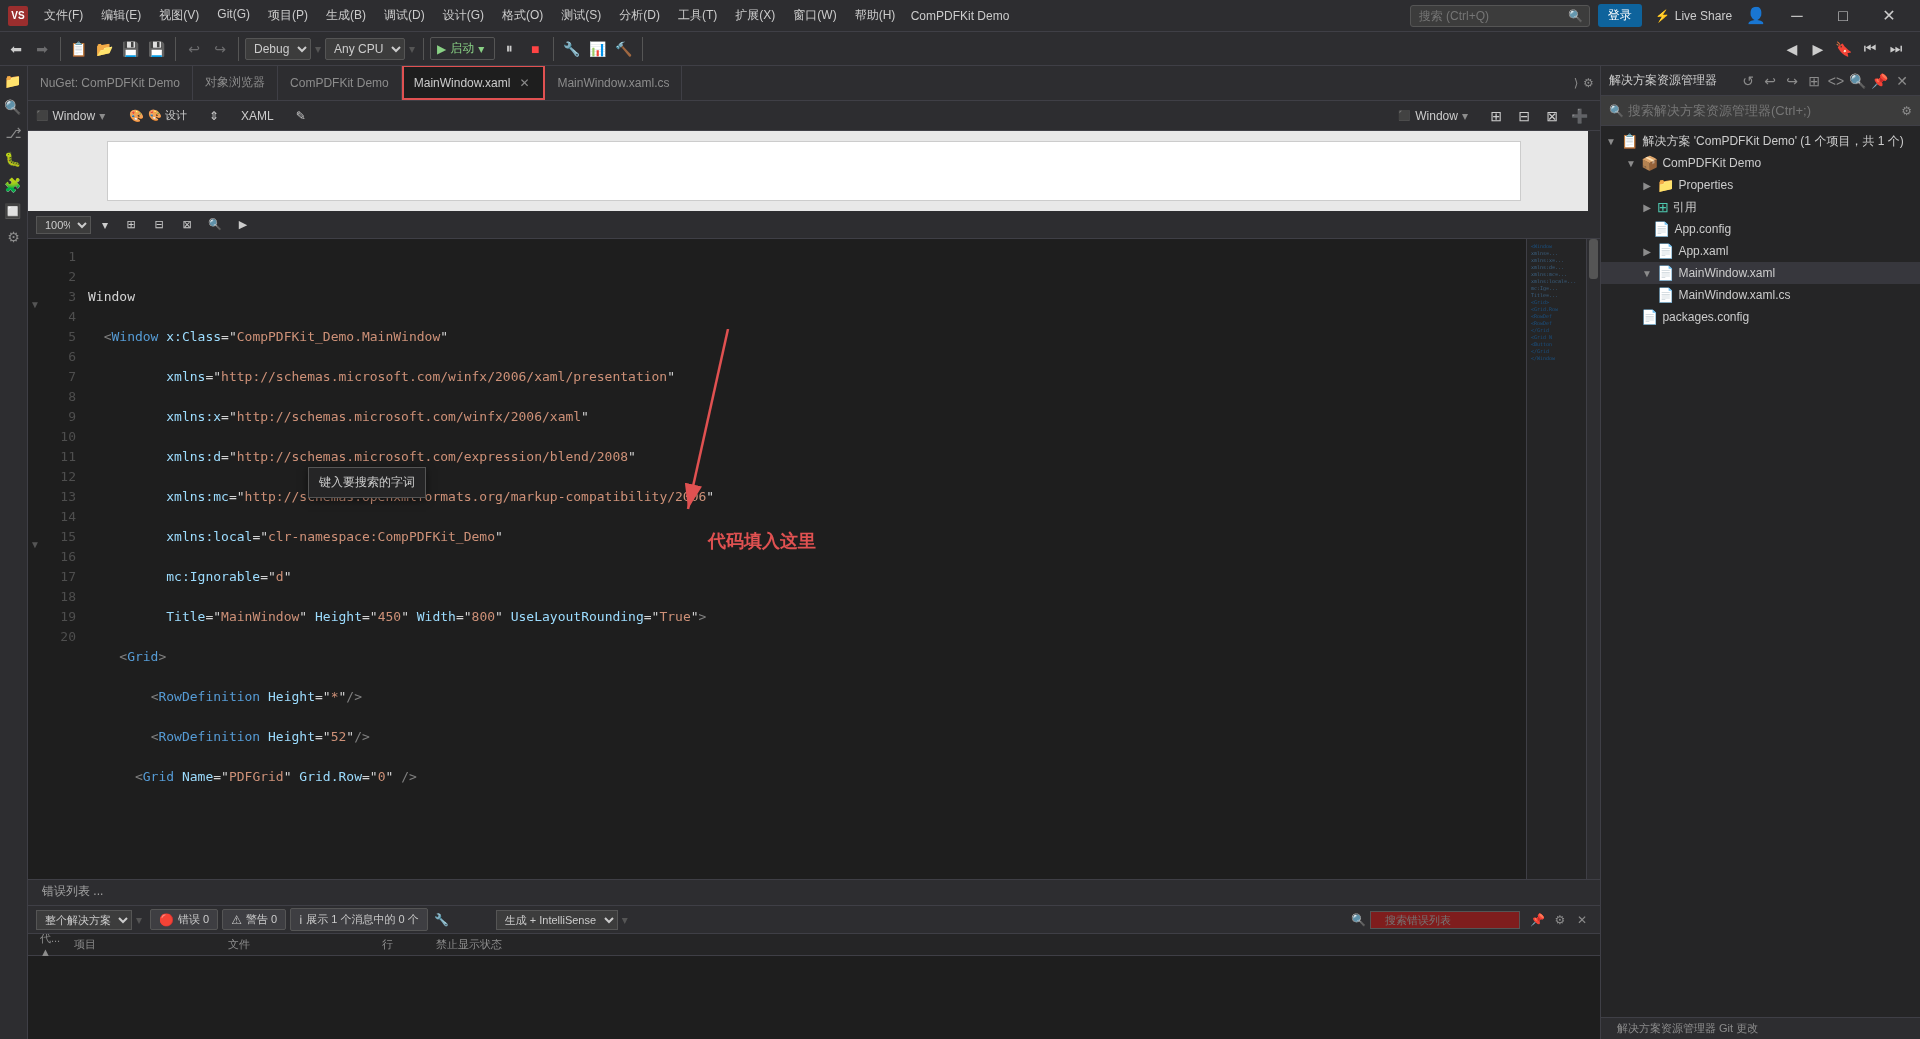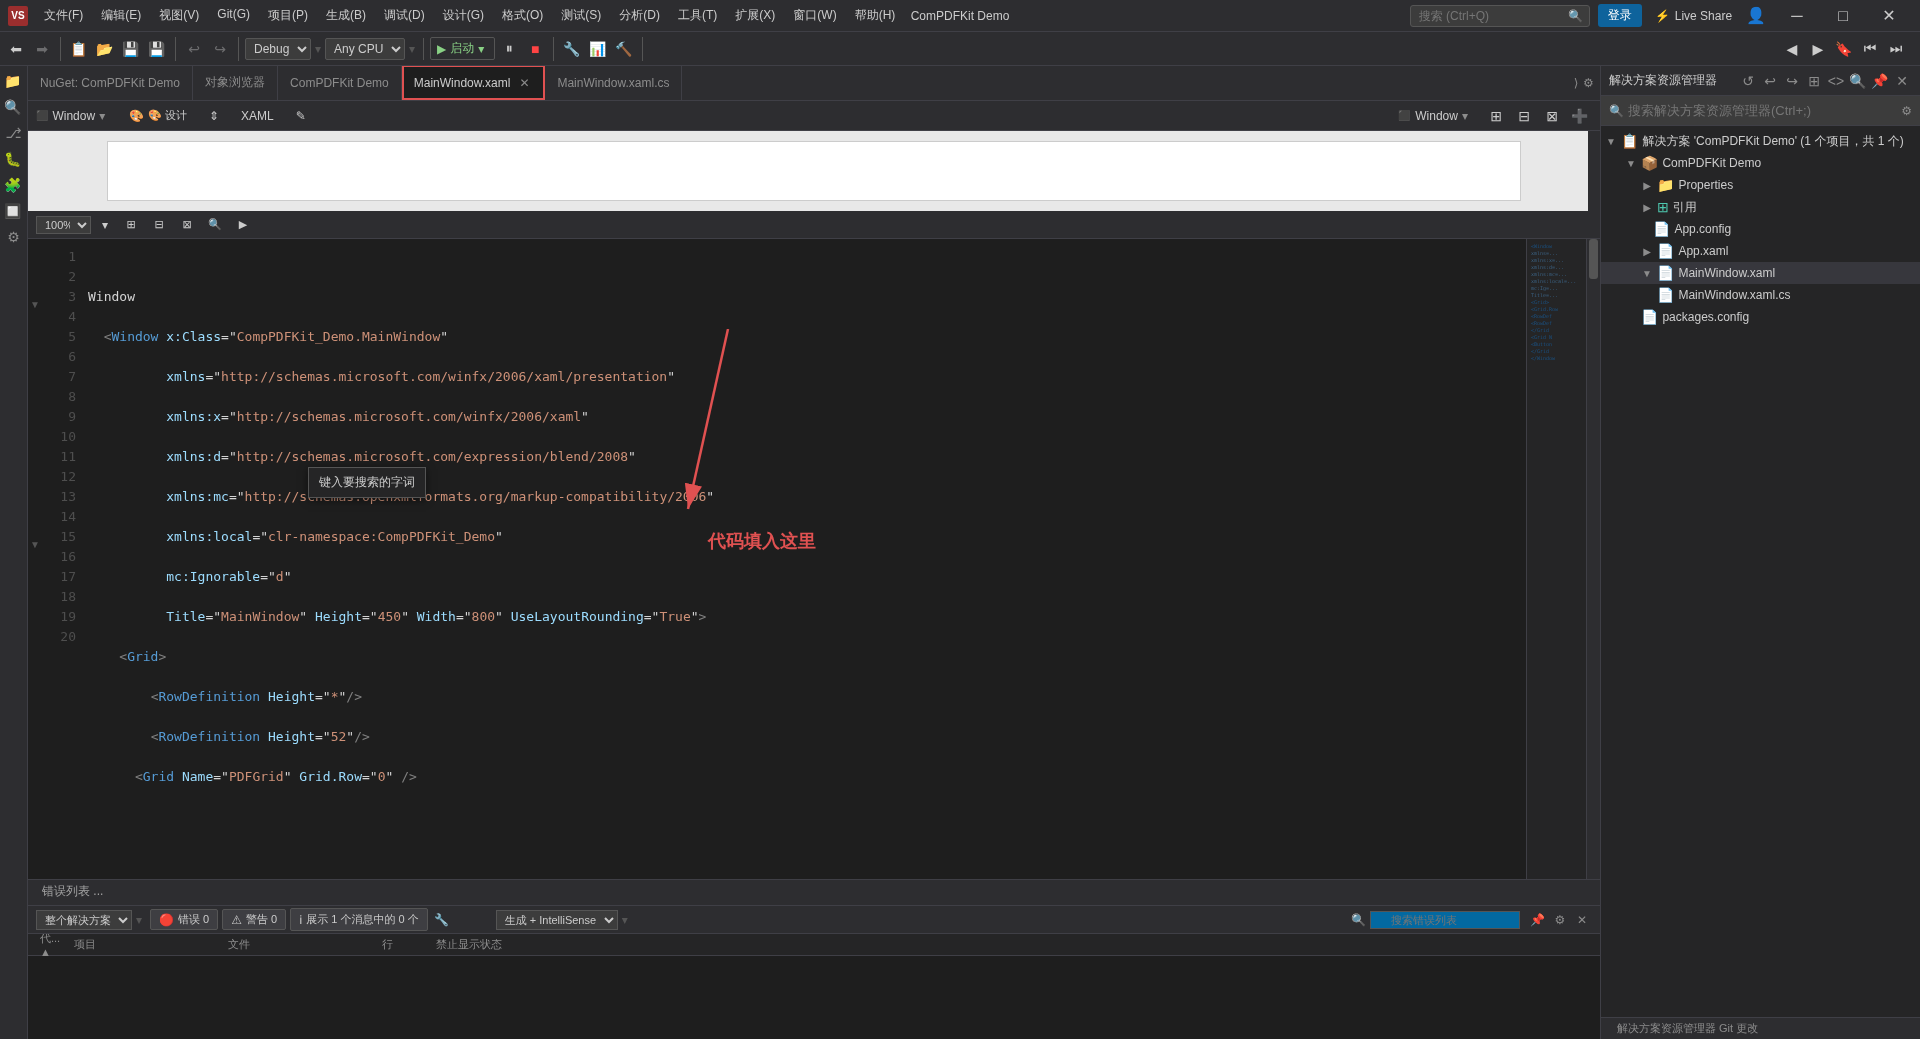--- a/index.html
+++ b/index.html
@@ -430,24 +430,24 @@
       font-size: 11px;
     }
     .error-icon { font-size: 12px; }
     #error-search {
       margin-left: auto;
       display: flex;
       align-items: center;
       gap: 4px;
     }
     #error-search input {
-      background: #0369a1;
+      background: #7f1d1d;
       border: 1px solid #555;
       color: #ccc;
-      padding: 2px 20px;
+      padding: 2px 14px;
       font-size: 11px;
       width: 150px;
     }
     #error-panel-content {
       flex: 1;
       overflow: auto;
     }
     #error-table-header {
       display: flex;
       align-items: center;

